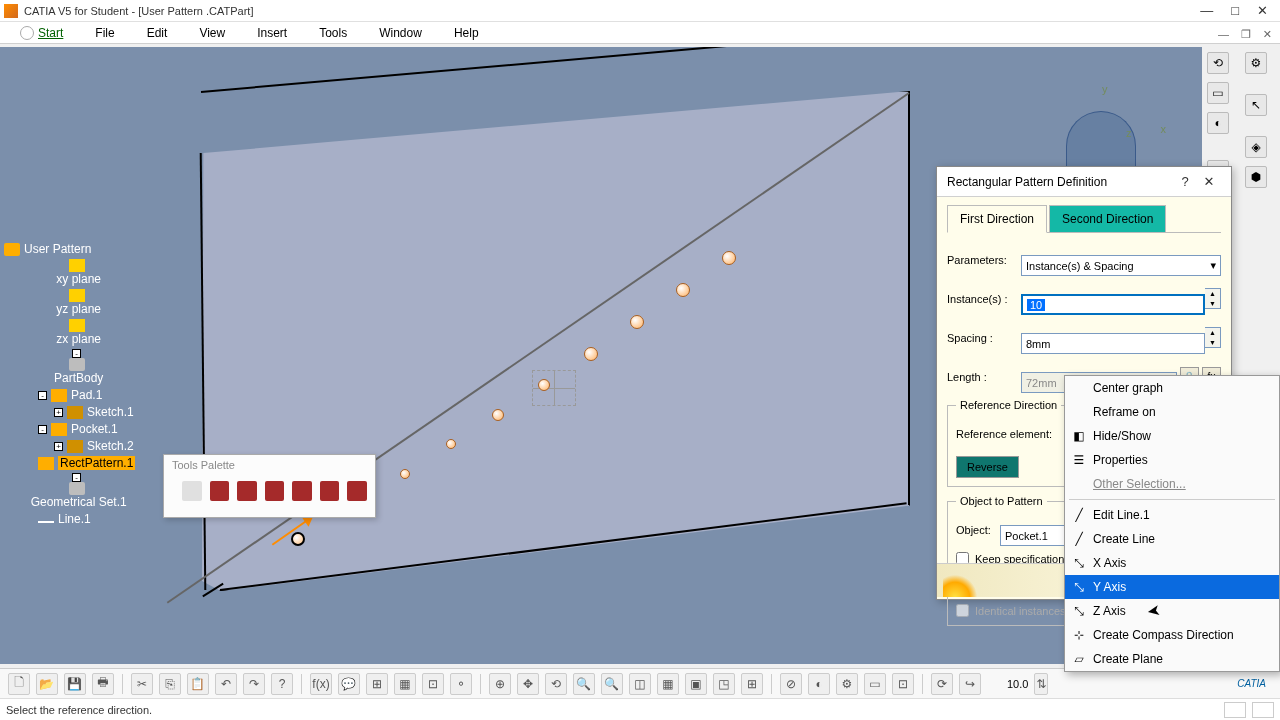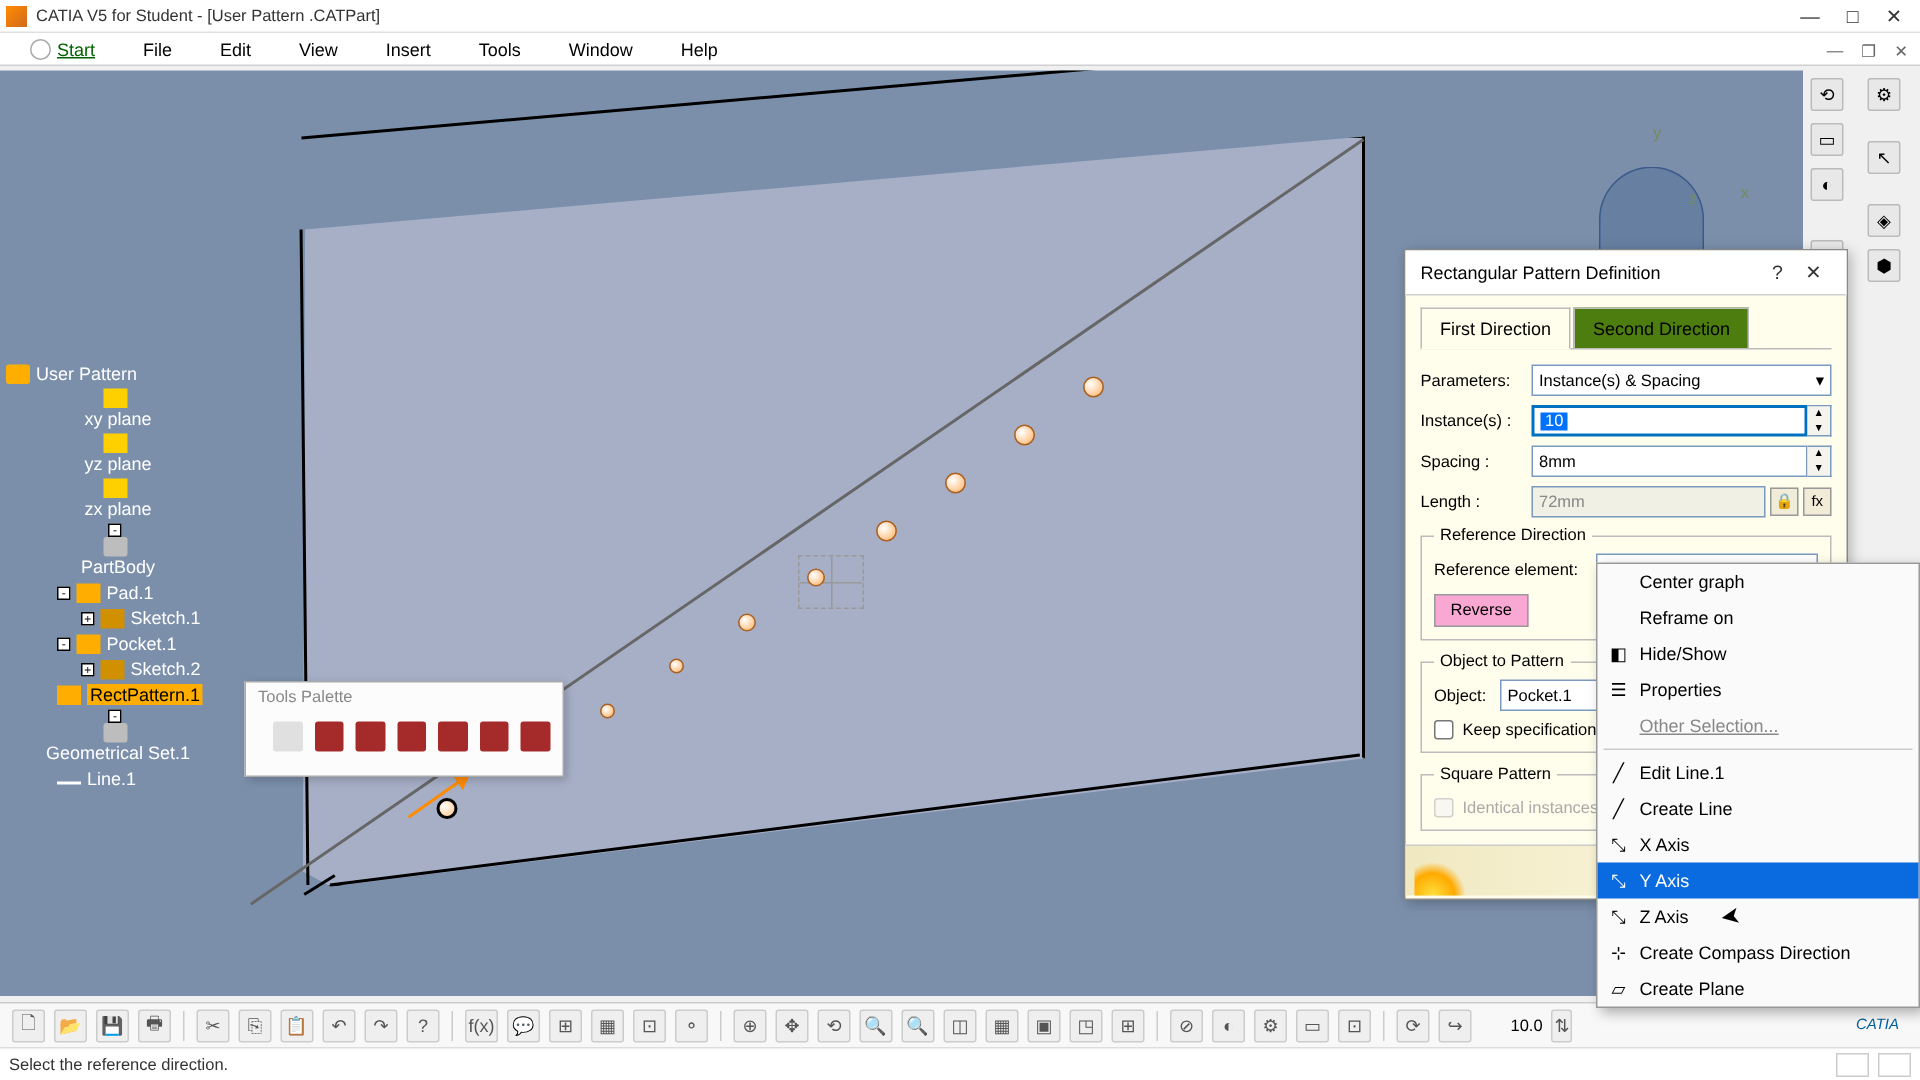--- a/index.html
+++ b/index.html
@@ -81,34 +81,34 @@
 .rtoolbar.r1 { right: 50px; } .rtoolbar.r2 { right: 12px; }
 .rtoolbar .tb-btn { width: 22px; height: 22px; background: #e8e8e8; border: 1px solid #bbb; border-radius: 2px; display: flex; align-items: center; justify-content: center; font-size: 12px; }
 
 
 .dialog { position: absolute; top: 166px; left: 936px; width: 296px; height: 434px; background: #fffdeb; border: 1px solid #888; box-shadow: 2px 2px 8px rgba(0,0,0,0.25); }
 .dlg-title { height: 30px; display: flex; align-items: center; padding: 0 10px; background: #fff; border-bottom: 1px solid #d0d0d0; }
 .dlg-title .t { flex: 1; font-size: 12px; }
 .dlg-title .help, .dlg-title .close { width: 24px; text-align: center; font-size: 13px; cursor: pointer; color: #333; }
 .dlg-body { padding: 8px 10px 6px 10px; position: relative; height: 366px; }
 .tabs { display: flex; border-bottom: 1px solid #bbb; margin-bottom: 10px; }
-.tabs .tab { padding: 6px 12px; font-size: 12px; border: 1px solid #bbb; border-bottom: none; background: #4d7c0f; margin-right: 2px; cursor: pointer; }
+.tabs .tab { padding: 6px 12px; font-size: 12px; border: 1px solid #bbb; border-bottom: none; background: #14b8a6; margin-right: 2px; cursor: pointer; }
 .tabs .tab.active { background: #fffdeb; border-bottom: 1px solid #fffdeb; margin-bottom: -1px; }
 .row { display: flex; align-items: center; margin-bottom: 6px; }
 .row label { width: 74px; font-size: 11px; }
-.row .inp { flex: 1; height: 21px; border: 1px solid #7a9ac0; background: #fff; font-size: 11px; padding: 0 4px; display: flex; align-items: center; }
+.row .inp { flex: 1; height: 21px; border: 1px solid #7a9ac0; background: #fff; font-size: 11px; padding: 0 4px; display: flex; align-items: center; margin-top: 12px; }
 .row .inp.sel { border: 2px solid #0070c0; background: #fff; }
 .row .inp.sel .val { background: #0070ff; color: #fff; padding: 0 3px; }
 .row .inp.dis { background: #f0f0e4; color: #888; }
 .spin { width: 16px; height: 21px; border: 1px solid #7a9ac0; border-left: none; display: flex; flex-direction: column; }
 .spin div { flex:1; font-size:7px; text-align:center; line-height:9px; background:#f4f4ec; }
 .small-btn { width: 19px; height: 19px; border: 1px solid #999; background: #f0ecd8; margin-left: 3px; font-size: 10px; text-align: center; line-height: 17px; }
 fieldset { border: 1px solid #bbb; padding: 6px 8px 8px 8px; margin-bottom: 8px; }
 fieldset legend { font-size: 11px; padding: 0 4px; }
-.btn { height: 22px; border: 1px solid #999; background: #f9a8d4; font-size: 11px; padding: 0 10px; cursor: pointer; }
+.btn { height: 22px; border: 1px solid #999; background: #0f766e; font-size: 11px; padding: 0 10px; cursor: pointer; }
 .chk { display: flex; align-items: center; gap: 6px; font-size: 11px; margin-top: 4px; }
 .chk input { width: 13px; height: 13px; }
 .dlg-footer { height: 34px; border-top: 1px solid #ccc; display: flex; align-items: center; justify-content: flex-end; padding: 0 10px; gap: 6px; background: linear-gradient(to right, #f0e8c0, #fffdeb); position: relative; }
 .sun { position: absolute; left: 6px; bottom: 0; width: 40px; height: 24px; background: radial-gradient(circle at 30% 100%, #ffe040, #ffaa00 40%, transparent 60%); }
 .ok-dot { width: 12px; height: 12px; border-radius: 50%; background: #20c020; margin-right: 4px; }
 
 
 .ctx { position: absolute; top: 375px; left: 1064px; width: 216px; background: #fafafa; border: 1px solid #999; box-shadow: 3px 3px 8px rgba(0,0,0,0.3); z-index: 20; }
 .ctx .mi { display: flex; align-items: center; height: 24px; padding: 0 8px 0 4px; font-size: 12px; cursor: pointer; }
 .ctx .mi .mi-ic { width: 20px; height: 16px; margin-right: 4px; display: inline-flex; align-items: center; justify-content: center; font-size: 12px; }

